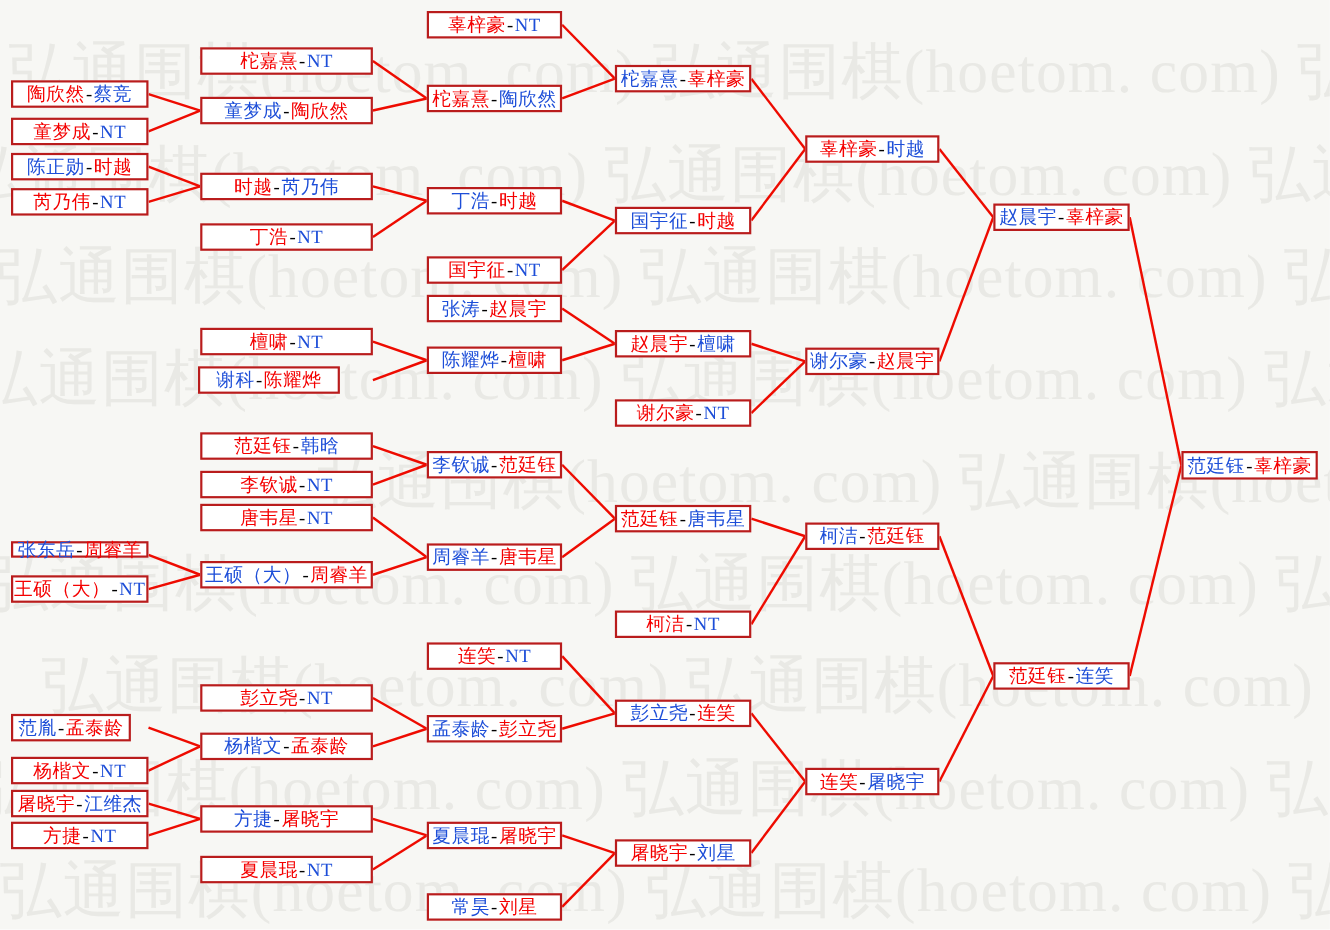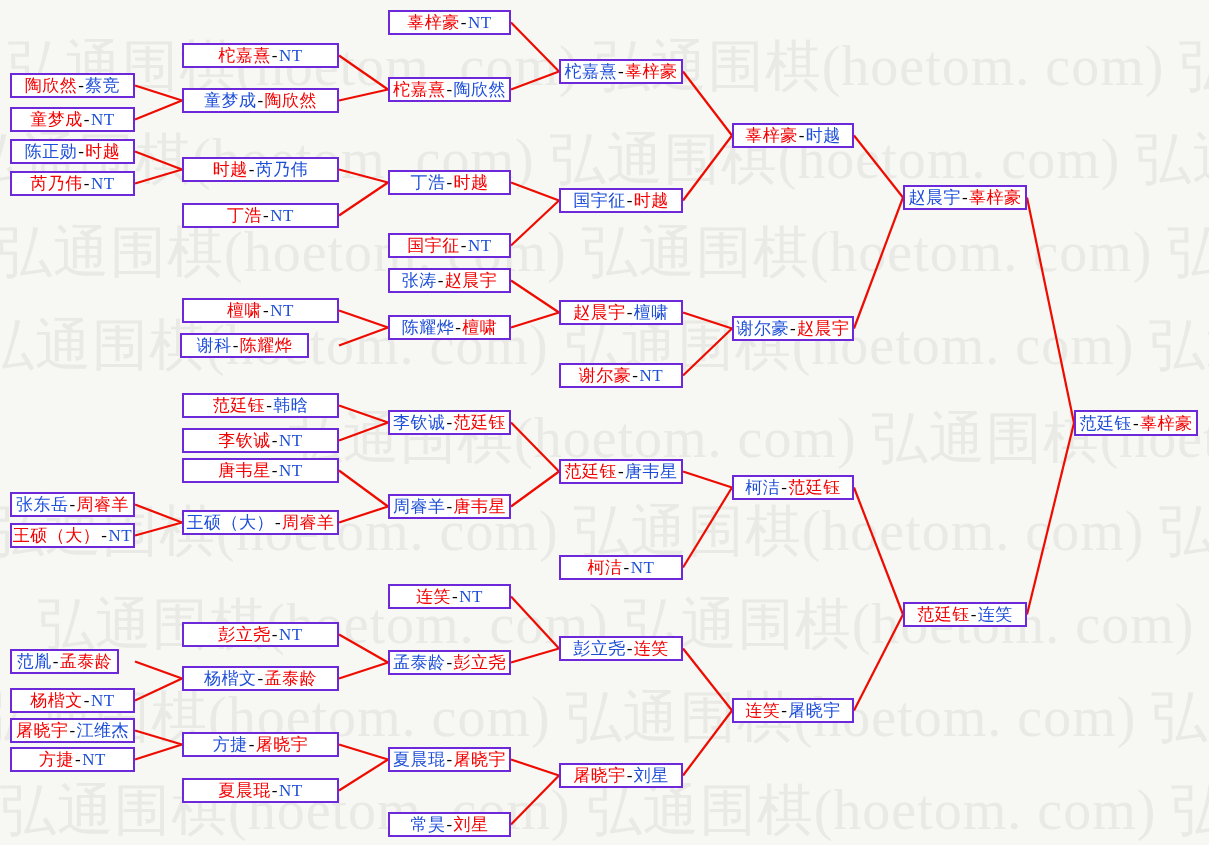--- a/index.html
+++ b/index.html
@@ -9,21 +9,21 @@
     font-family:"Liberation Serif","DejaVu Serif",serif;
   }
   .wm-row {
     position:absolute; white-space:nowrap;
     font-size:56px; line-height:60px; letter-spacing:1px;
     user-select:none; pointer-events:none;
   }
   #lines-layer { position:absolute; left:0; top:0; }
   .match {
     position:absolute; box-sizing:border-box;
-    border:2px solid #6d28d9; background:#ffffff;
+    border:2px solid #b91c1c; background:#ffffff;
     display:flex; align-items:center; justify-content:center;
     font-size:17px; line-height:17px; white-space:nowrap;
     letter-spacing:0.5px;
   }
   .p-win  { color:#f40000; }
   .p-lose { color:#1d4ed8; }
   .sep    { color:#000000; padding:0 1px; }
 </style>
 </head>
 <body>
@@ -106,21 +106,21 @@
       <div class="match" style="left: 10px; top: 139px; width: 125px; height: 25px;">
         <span class="p-lose">陈正勋</span>
         <span class="sep">-</span>
         <span class="p-win">时越</span>
       </div>
       <div class="match" style="left: 10px; top: 171px; width: 125px; height: 25px;">
         <span class="p-win">芮乃伟</span>
         <span class="sep">-</span>
         <span class="p-lose">NT</span>
       </div>
-      <div class="match" style="left: 10px; top: 492px; width: 125px; height: 25px;">
+      <div class="match" style="left: 10px; top: 492px; width: 125px; height: 15px;">
         <span class="p-lose">张东岳</span>
         <span class="sep">-</span>
         <span class="p-win">周睿羊</span>
       </div>
       <div class="match" style="left: 10px; top: 523px; width: 125px; height: 25px;">
         <span class="p-win">王硕（大）</span>
         <span class="sep">-</span>
         <span class="p-lose">NT</span>
       </div>
       <div class="match" style="left: 10px; top: 649px; width: 109px; height: 25px;">

